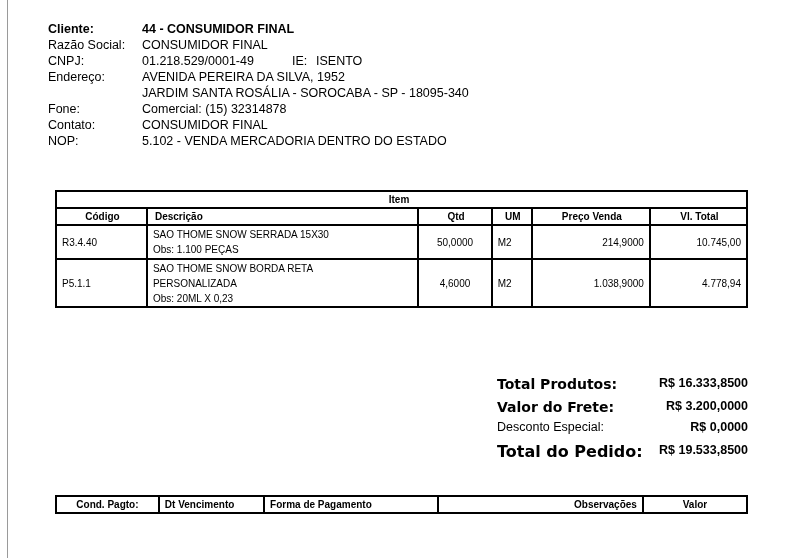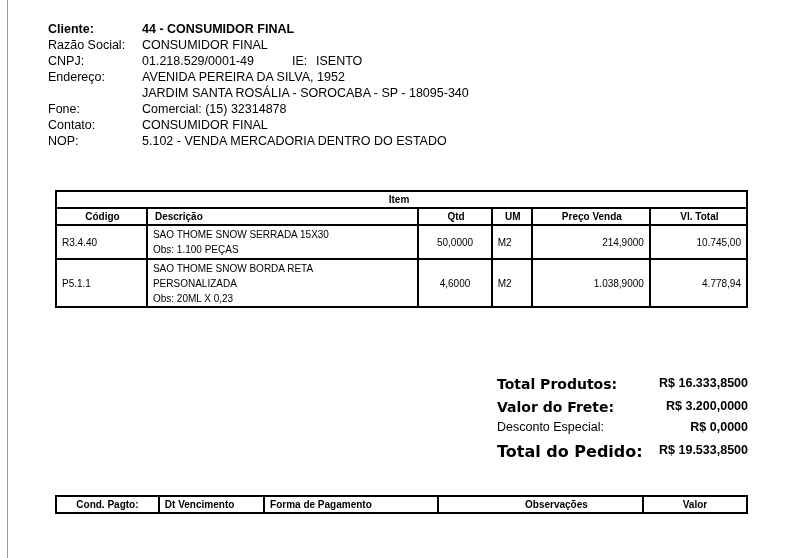--- a/index.html
+++ b/index.html
@@ -30,21 +30,21 @@
   .t-row { position:absolute; left:0; width:251px; white-space:nowrap; }
   .t-row .tl { position:absolute; left:0; }
   .t-row .tv { position:absolute; right:0; font-weight:bold; }
   .t-strong { font-family:"DejaVu Sans", sans-serif; font-weight:bold; font-size:14px; }
   .t-big { font-family:"DejaVu Sans", sans-serif; font-weight:bold; font-size:16px; }
   .pay { left:55px; top:495px; width:693px; }
   .pay th, .pay td { height:14px; font-family:"Liberation Sans", sans-serif; }
   .pay .p1 { width:97px; text-align:center; }
   .pay .p2 { width:97px; text-align:left; }
   .pay .p3 { width:173px; text-align:left; }
-  .pay .p4 { width:171px; text-align:center;padding-left:37px; }
+  .pay .p4 { width:171px; text-align:right;padding-left:37px; }
   .pay .p5 { width:99px; text-align:center; }
 </style>
 </head>
 <body>
 
 <div class="left-rule"></div>
 
 <div class="info">
   <div class="info-row bold" style="top:0px;">
     <span class="lbl">Cliente:</span>

